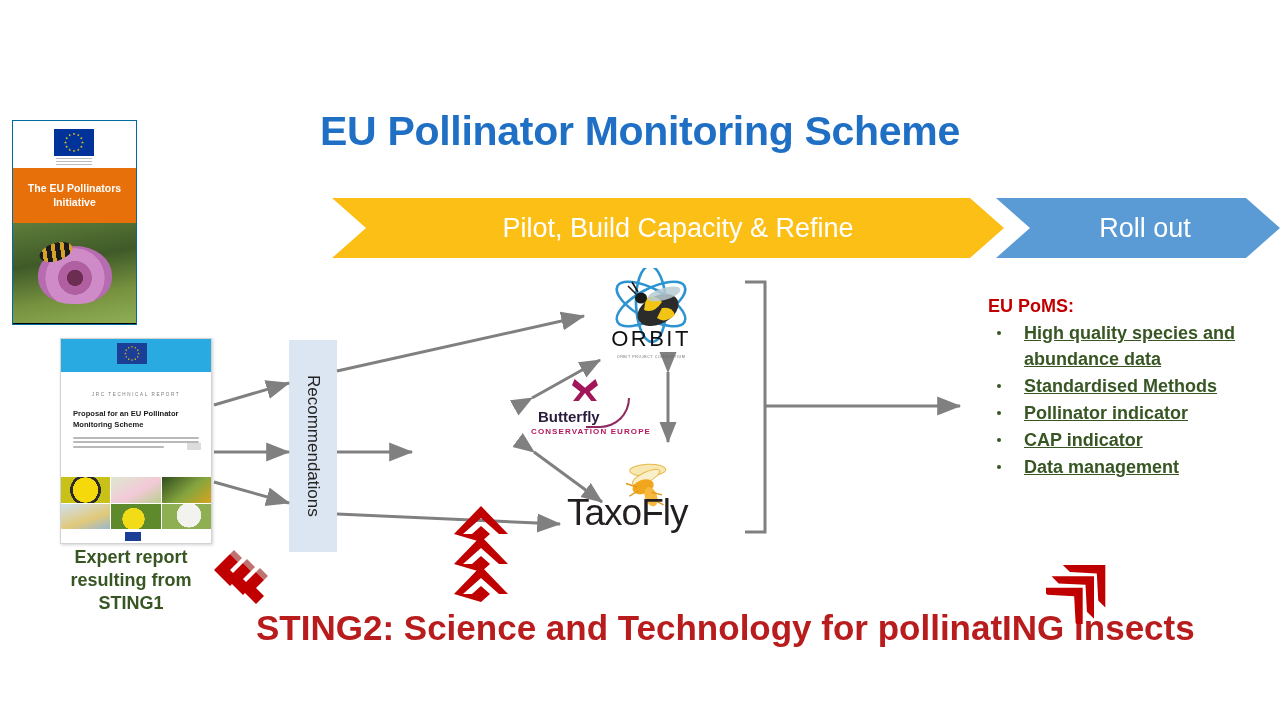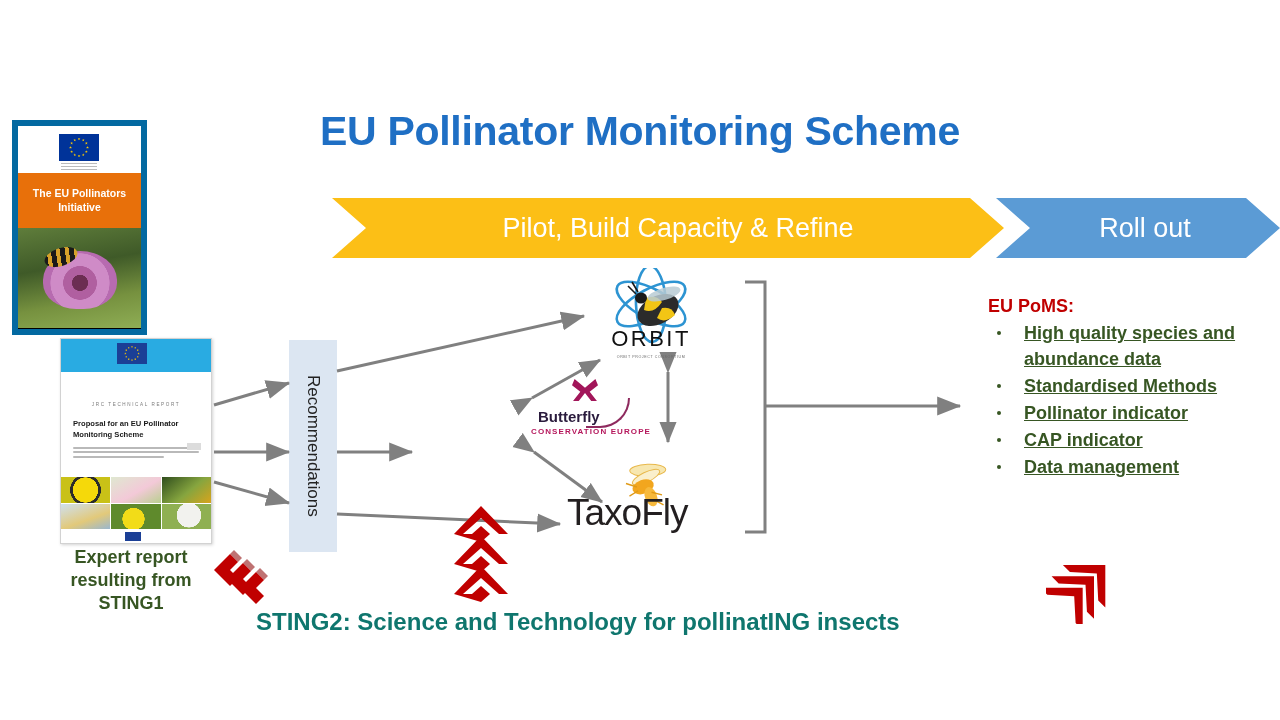--- a/index.html
+++ b/index.html
@@ -25,21 +25,21 @@
   .chev-pilot{left:192px;width:672px;background:#FCBF16;
     clip-path:polygon(0 0, calc(100% - 34px) 0, 100% 50%, calc(100% - 34px) 100%, 0 100%, 34px 50%);}
   .chev-roll{left:856px;width:284px;background:#5B9BD5;
     clip-path:polygon(0 0, calc(100% - 34px) 0, 100% 50%, calc(100% - 34px) 100%, 0 100%, 34px 50%);}
   .chev-pilot span{padding-left:20px;}
   .chev-roll span{padding-left:14px;}
   .chev-design span{padding-right:26px;}
 
   
   .booklet{position:absolute;left:12px;top:120px;width:123px;height:203px;
-    border:6px solid #0369a1;background:#000000;overflow:hidden;}
+    border:1px solid #0369a1;background:#000000;overflow:hidden;}
   .booklet .top{height:47px;background:#fff;position:relative;}
   .booklet .euflag{position:absolute;left:41px;top:8px;width:40px;height:27px;background:#003399;}
   .booklet .euflag .stars{position:absolute;inset:0;}
   .booklet .euflag .st{position:absolute;width:3px;height:3px;background:#FFCC00;
      clip-path:polygon(50% 0%,61% 35%,98% 35%,68% 57%,79% 91%,50% 70%,21% 91%,32% 57%,2% 35%,39% 35%);}
   .booklet .euline{position:absolute;left:43px;top:37px;width:36px;height:7px;
      background:repeating-linear-gradient(#bbb 0 1px,transparent 1px 3px);}
   .booklet .orange{height:55px;background:#E8700A;color:#fff;font-size:10.5px;
     font-weight:bold;display:flex;align-items:center;justify-content:center;
     text-align:center;line-height:1.25;padding:0 6px;box-sizing:border-box;}
@@ -52,21 +52,21 @@
     border-radius:50%;background:repeating-linear-gradient(100deg,#1a1a1a 0 5px,#d6a12a 5px 9px);
     transform:rotate(-18deg);}
 
   
   .report{position:absolute;left:60px;top:338px;width:150px;height:204px;
     background:#fff;border:1px solid #d2d2d2;box-shadow:1px 1px 3px rgba(0,0,0,.18);overflow:hidden;}
   .report .hdr{height:33px;background:#29ABE2;position:relative;}
   .report .hdr .flag{position:absolute;left:56px;top:4px;width:30px;height:21px;background:#1b3f96;}
   .report .hdr .flag .st{position:absolute;width:2.4px;height:2.4px;background:#FFCC00;
     clip-path:polygon(50% 0%,61% 35%,98% 35%,68% 57%,79% 91%,50% 70%,21% 91%,32% 57%,2% 35%,39% 35%);}
-  .report .body{height:116px;background:#fff;padding:26px 12px 0;box-sizing:border-box;}
+  .report .body{height:116px;background:#fff;padding:16px 12px 0;box-sizing:border-box;}
   .report .kicker{font-size:4.6px;letter-spacing:1.6px;color:#7b7b7b;text-align:center;margin-top:4px;}
   .report .rtitle{font-size:7.6px;font-weight:bold;color:#1a1a1a;line-height:1.45;margin-top:11px;}
   .report .rsub{margin-top:7px;}
   .report .rsub i{display:block;height:2px;background:#b9b9b9;margin-bottom:2.4px;border-radius:1px;}
   .report .yearbox{position:absolute;right:10px;top:104px;width:14px;height:7px;background:#dcdcdc;}
   .report .grid{position:absolute;left:0;bottom:14px;width:100%;height:52px;
     display:grid;grid-template-columns:repeat(3,1fr);grid-template-rows:repeat(2,1fr);gap:1px;}
   .report .grid div{background:#7fa04e;position:relative;overflow:hidden;}
   .report .g1{background:radial-gradient(circle at 50% 50%,#f5d90a 0 45%,#2b2b2b 46% 55%,#c9c117 56% 100%)!important;}
   .report .g2{background:linear-gradient(150deg,#dfe8d0,#f3c9d8 55%,#b9cf8f)!important;}
@@ -123,21 +123,21 @@
   .poms .hd{font-size:18px;font-weight:bold;color:#C00000;margin-bottom:3px;}
   .poms ul{list-style:none;margin:0;padding:0;}
   .poms li{position:relative;padding-left:36px;font-size:18px;font-weight:bold;
     color:#375623;line-height:1.45;margin-bottom:1px;text-decoration:underline;}
   .poms li:before{content:"";position:absolute;left:9px;top:11px;width:4px;height:4px;
     background:#375623;border-radius:50%;}
 
   
   .expert{position:absolute;left:42px;top:546px;width:178px;text-align:center;
     font-size:18px;font-weight:bold;color:#375623;line-height:1.27;}
-  .sting2{position:absolute;left:256px;top:608px;font-size:24px;font-weight:bold;color:#0f766e;}
+  .sting2{position:absolute;left:256px;top:608px;font-size:35px;font-weight:bold;color:#b91c1c;}
 
   
   .chevgrp{position:absolute;}
 </style>
 </head>
 <body>
 
 <div id="stage">
 
   <div class="title">EU Pollinator Monitoring Scheme</div>

